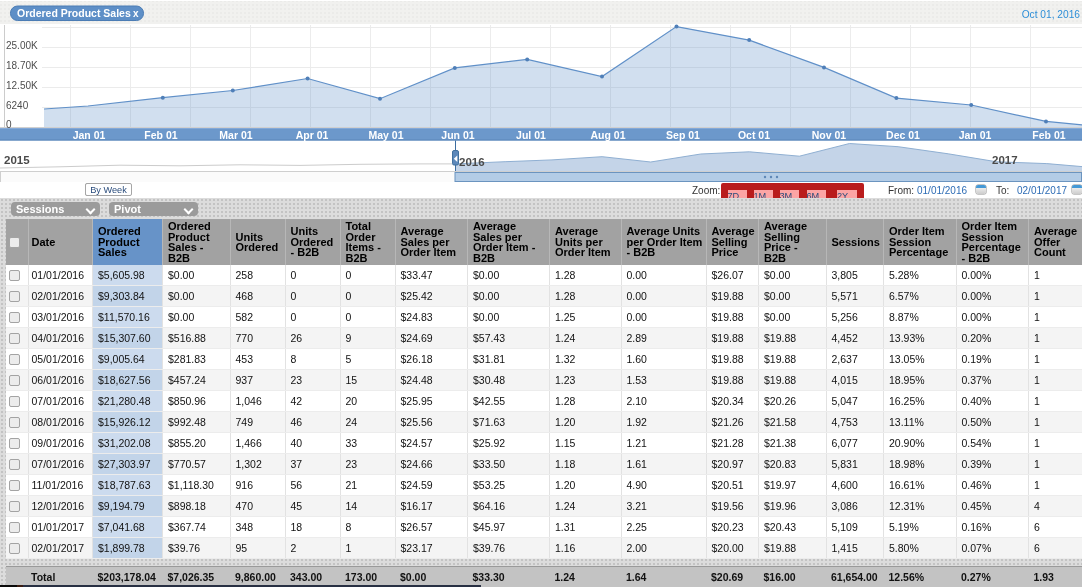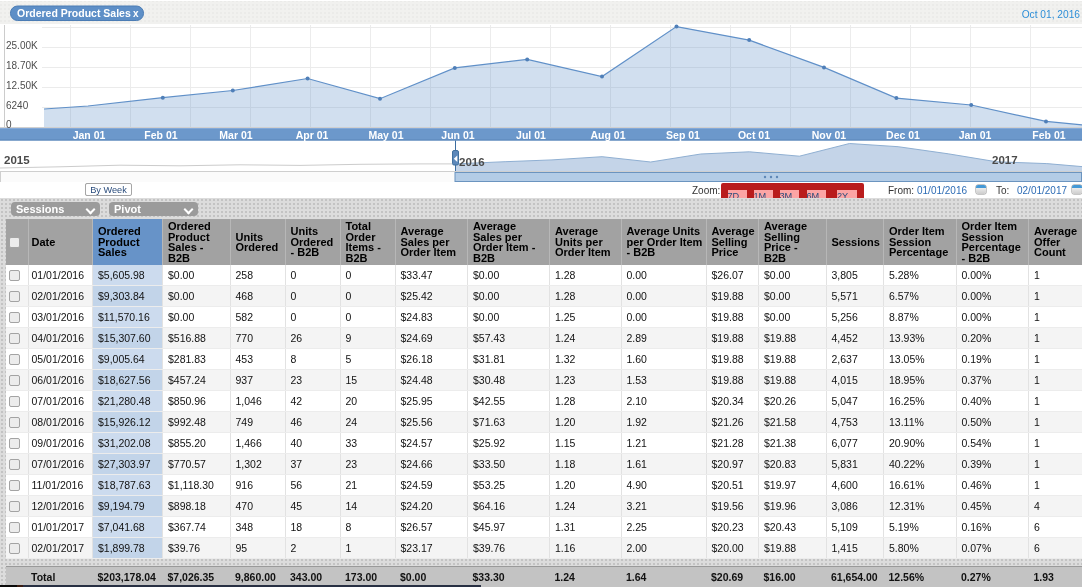--- a/index.html
+++ b/index.html
@@ -421,21 +421,21 @@
               <td>1,302</td>
               <td>37</td>
               <td>23</td>
               <td>$24.66</td>
               <td>$33.50</td>
               <td>1.18</td>
               <td>1.61</td>
               <td>$20.97</td>
               <td>$20.83</td>
               <td>5,831</td>
-              <td>40.22%</td>
+              <td>18.98%</td>
               <td>0.39%</td>
               <td>1</td>
             </tr>
             <tr class="odd">
               <td style="padding:0;">
                 <div class="cb"></div>
               </td>
               <td>11/01/2016</td>
               <td class="blue">$18,787.63</td>
               <td>$1,118.30</td>
@@ -456,21 +456,21 @@
             <tr class="even">
               <td style="padding:0;">
                 <div class="cb"></div>
               </td>
               <td>12/01/2016</td>
               <td class="blue">$9,194.79</td>
               <td>$898.18</td>
               <td>470</td>
               <td>45</td>
               <td>14</td>
-              <td>$24.20</td>
+              <td>$16.17</td>
               <td>$64.16</td>
               <td>1.24</td>
               <td>3.21</td>
               <td>$19.56</td>
               <td>$19.96</td>
               <td>3,086</td>
               <td>12.31%</td>
               <td>0.45%</td>
               <td>4</td>
             </tr>

